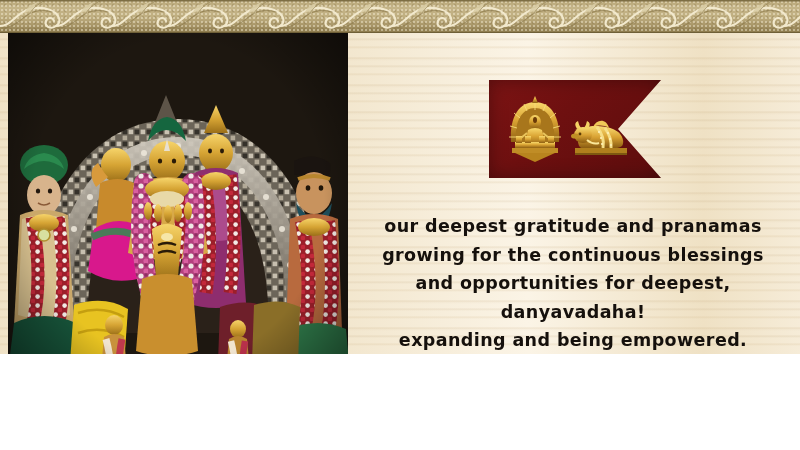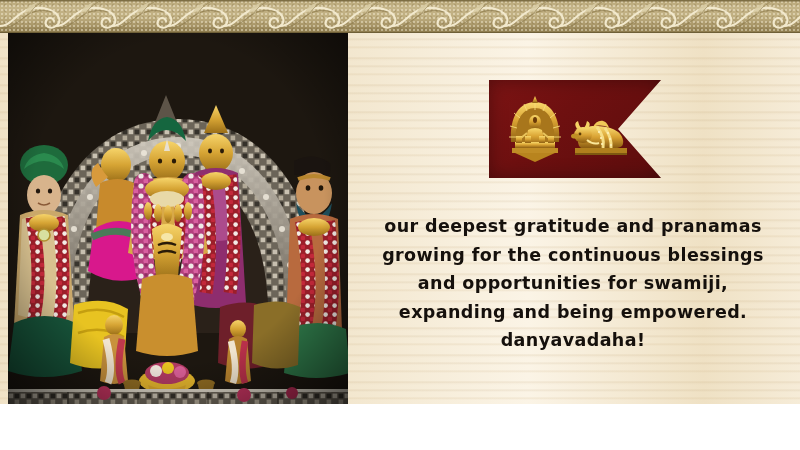--- a/index.html
+++ b/index.html
@@ -7,21 +7,21 @@
     padding: 0;
     background: #ffffff;
   }
   body {
     font-family: "DejaVu Sans", sans-serif;
   }
 
   .card {
     position: relative;
     width: 800px;
-    height: 404px;
+    height: 354px;
     overflow: hidden;
     background: #f3e6cd;
   }
 
   
   .wood-bg {
     position: absolute;
     inset: 0;
     background-color: #f4e9d4;
     background-image:
@@ -468,18 +468,18 @@
       <path d="M18,38 q6,2 12,0 l0,3 l-12,0 Z" fill="#a97718"></path>
 
       <rect x="8" y="38" width="52" height="5" fill="#b07f1d"></rect>
       <rect x="8" y="43" width="52" height="2" fill="#7d5710"></rect>
     </svg>
   </div>
 
   <div class="message">
     <span class="line">our deepest gratitude and pranamas</span>
     <span class="line">growing for the continuous blessings</span>
-    <span class="line">and opportunities for swamiji,</span>
+    <span class="line">and opportunities for deepest,</span>
+    <span class="line">danyavadaha!</span>
     <span class="line">expanding and being empowered.</span>
-    <span class="line">danyavadaha!</span>
   </div>
 
 </div>
 
 </body></html>

